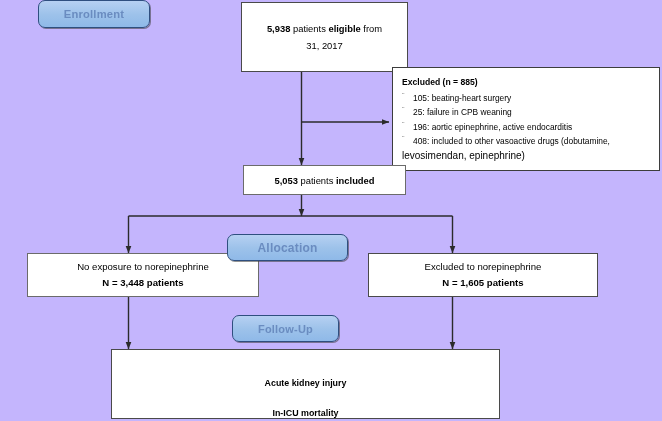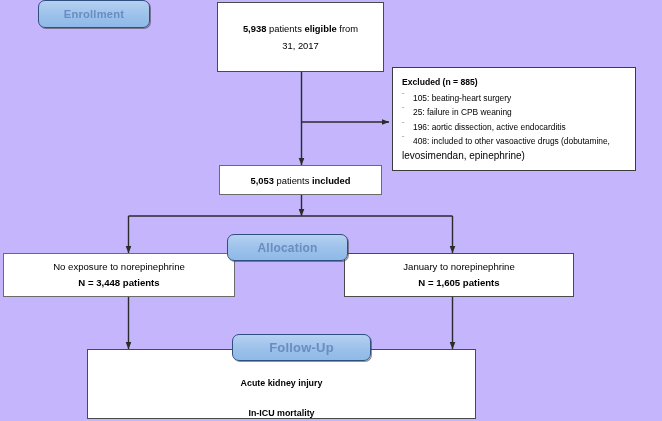--- a/index.html
+++ b/index.html
@@ -41,20 +41,21 @@
     box-shadow: 1px 1px 0 rgba(60,60,60,0.55);
   }
 
   
   .node-box {
     position: absolute;
     box-sizing: border-box;
     background: #ffffff;
     border: 1px solid #4a4a4a;
     z-index: 3;
+    margin-left: 24px;
   }
   .node-box.grayline { border-color: #6b6b6b; }
 
   .centered {
     display: flex;
     flex-direction: column;
     align-items: center;
     justify-content: center;
     text-align: center;
   }
@@ -116,24 +117,24 @@
   }
   .excl-cont {
     font-size: 10px;
     color: #000;
     line-height: 14.5px;
     white-space: nowrap;
   }
 
   .badge-enroll { left: 38px;  top: 0px;   width: 112px; height: 28px; font-size: 11.2px; }
   .badge-alloc  { left: 227px; top: 234px; width: 121px; height: 27px; font-size: 12px; }
-  .badge-follow { left: 232px; top: 334px; width: 139px; height: 27px; font-size: 13px; }
+  .badge-follow { left: 232px; top: 315px; width: 107px; height: 27px; font-size: 11px; }
 
   .box-eligible { left: 217px; top: 2px;   width: 167px; height: 70px; }
-  .box-excluded { left: 392px; top: 67px;  width: 244px; height: 104px; }
+  .box-excluded { left: 392px; top: 67px;  width: 268px; height: 104px; }
   .box-included { left: 219px; top: 165px; width: 163px; height: 30px; }
   .box-left-arm { left: 3px;   top: 253px; width: 232px; height: 44px; }
   .box-right-arm{ left: 344px; top: 253px; width: 230px; height: 44px; }
   .box-followup { left: 87px;  top: 349px; width: 389px; height: 70px; }
 
   .fu-inner {
     position: absolute;
     left: 0; right: 0;
     top: 26px;
     display: flex;
@@ -185,41 +186,41 @@
   <div class="excl-wrap box-excluded">
     <div class="excl-title">Excluded (n = 885)</div>
 
     <div class="excl-item">
       <span class="excl-bullet">¨</span><span>105: beating-heart surgery</span>
     </div>
     <div class="excl-item">
       <span class="excl-bullet">¨</span><span>25: failure in CPB weaning</span>
     </div>
     <div class="excl-item">
-      <span class="excl-bullet">¨</span><span>196: aortic dissection, active endocarditis</span>
+      <span class="excl-bullet">¨</span><span>196: aortic epinephrine, active endocarditis</span>
     </div>
     <div class="excl-item">
       <span class="excl-bullet">¨</span><span>408: included to other vasoactive drugs (dobutamine,</span>
     </div>
     <div class="excl-cont">levosimendan, epinephrine)</div>
   </div>
 
   <div class="node-box box-included centered grayline">
     <div class="t-line">
       <b>5,053</b><span> patients </span><b>included</b>
     </div>
   </div>
 
   <div class="node-box box-left-arm centered grayline">
     <div class="t-arm">No exposure to norepinephrine</div>
     <div class="t-arm bold">N = 3,448 patients</div>
   </div>
 
   <div class="node-box box-right-arm centered">
-    <div class="t-arm">January to norepinephrine</div>
+    <div class="t-arm">Excluded to norepinephrine</div>
     <div class="t-arm bold">N = 1,605 patients</div>
   </div>
 
   <div class="stage-badge badge-alloc">
     <span>Allocation</span>
   </div>
 
   <div class="node-box box-followup">
     <div class="fu-inner">
       <div class="t-outcome">Acute kidney injury</div>

